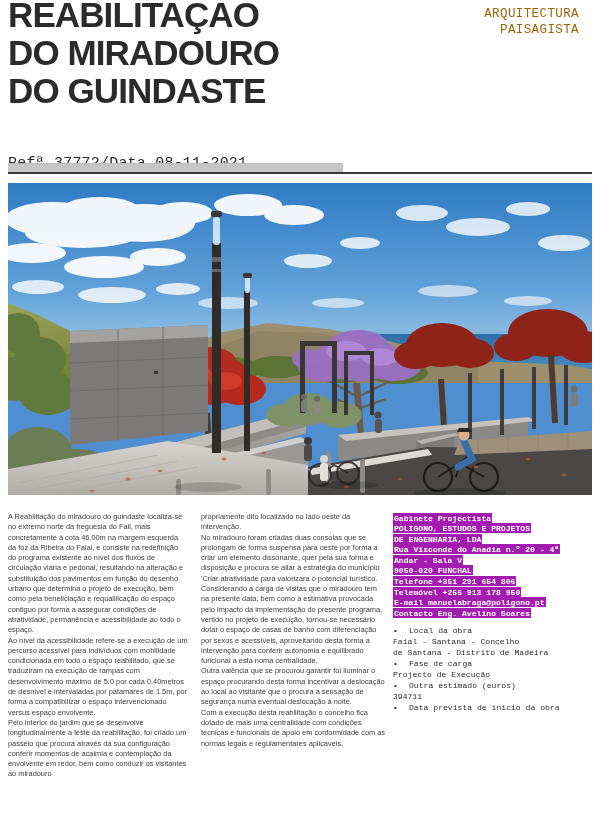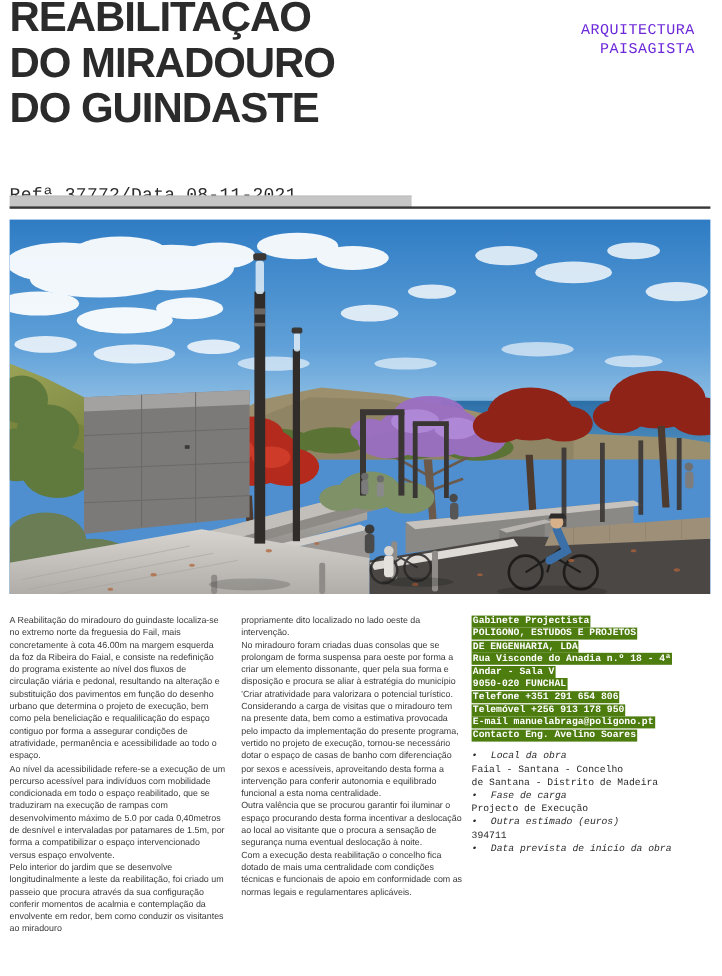--- a/index.html
+++ b/index.html
@@ -39,27 +39,27 @@
     font-weight: bold;
     font-size: 35px;
     line-height: 38px;
     letter-spacing: -0.9px;
     color: #2b2b2b;
     white-space: pre-line;
   }
   .header-right {
     position: absolute;
     right: 15px;
-    top: 17px;
+    top: 6px;
     text-align: right;
     font-family: "Liberation Mono", monospace;
     font-size: 12.5px;
     line-height: 16px;
     letter-spacing: 0.4px;
-    color: #6d28d9;
+    color: #a16207;
     white-space: pre-line;
   }
   .ref-line {
     position: absolute;
     left: 8px;
     top: 155px;
     font-family: "Liberation Mono", monospace;
     font-size: 15px;
     letter-spacing: 0.2px;
     color: #2b2b2b;
@@ -132,39 +132,38 @@
     width: 200px;
   }
   .panel-contact {
     font-family: "Liberation Mono", monospace;
     font-size: 8.1px;
     line-height: 10.6px;
     font-weight: bold;
     color: #ffffff;
   }
   .panel-contact .hl {
-    background: #4d7c0f;
+    background: #a21caf;
     display: inline;
     padding: 0.5px 1px;
     box-decoration-break: clone;
     -webkit-box-decoration-break: clone;
   }
   .panel-contact .ln { display: block; }
 
   .panel-facts {
     margin-top: 6px;
     font-family: "Liberation Mono", monospace;
     font-size: 8.1px;
     line-height: 11px;
     color: #2b2b2b;
   }
   .fact-label {
     display: block;
     padding-left: 0px;
-    font-style: italic;
   }
   .fact-label .bullet {
     display: inline-block;
     width: 16px;
     color: #2b2b2b;
   }
   .fact-value {
     display: block;
     white-space: pre-line;
   }
@@ -485,21 +484,21 @@
 Considerando a carga de visitas que o miradouro tem na presente data, bem como a estimativa provocada pelo impacto da implementação do presente programa, vertido no projeto de execução, tornou-se necessário dotar o espaço de casas de banho com diferenciação por sexos e acessíveis, aproveitando desta forma a intervenção para conferir autonomia e equilibrado funcional a esta noma centralidade.
 Outra valência que se procurou garantir foi iluminar o espaço procurando desta forma incentivar a deslocação ao local ao visitante que o procura a sensação de segurança numa eventual deslocação à noite.
 Com a execução desta reabilitação o concelho fica dotado de mais uma centralidade com condições técnicas e funcionais de apoio em conformidade com as normas legais e regulamentares aplicáveis.</div>
   </div>
 
   <div class="panel">
     <div class="panel-contact">
       <span class="ln"><span class="hl">Gabinete Projectista</span></span>
       <span class="ln"><span class="hl">POLIGONO, ESTUDOS E PROJETOS</span></span>
       <span class="ln"><span class="hl">DE ENGENHARIA, LDA</span></span>
-      <span class="ln"><span class="hl">Rua Visconde do Anadia n.º 18 - 4ª</span></span>
+      <span class="ln"><span class="hl">Rua Visconde do Anadia n.º 20 - 4ª</span></span>
       <span class="ln"><span class="hl">Andar - Sala V</span></span>
       <span class="ln"><span class="hl">9050-020 FUNCHAL</span></span>
       <span class="ln"><span class="hl">Telefone +351 291 654 806</span></span>
       <span class="ln"><span class="hl">Telemóvel +256 913 178 950</span></span>
       <span class="ln"><span class="hl">E-mail manuelabraga@poligono.pt</span></span>
       <span class="ln"><span class="hl">Contacto Eng. Avelino Soares</span></span>
     </div>
 
     <div class="panel-facts">
       <span class="fact-label"><span class="bullet">•</span><span>Local da obra</span></span>

